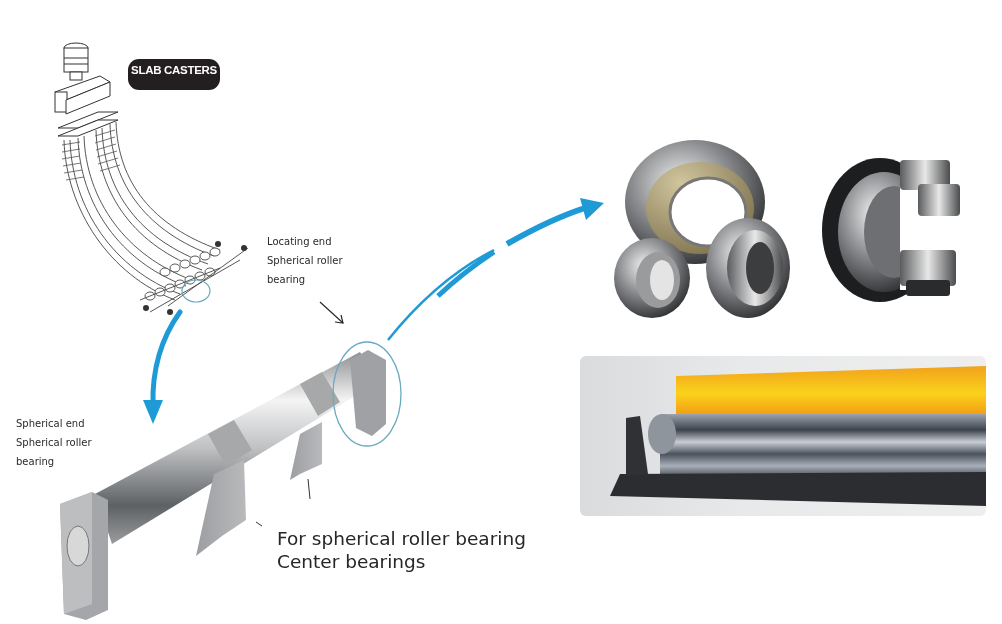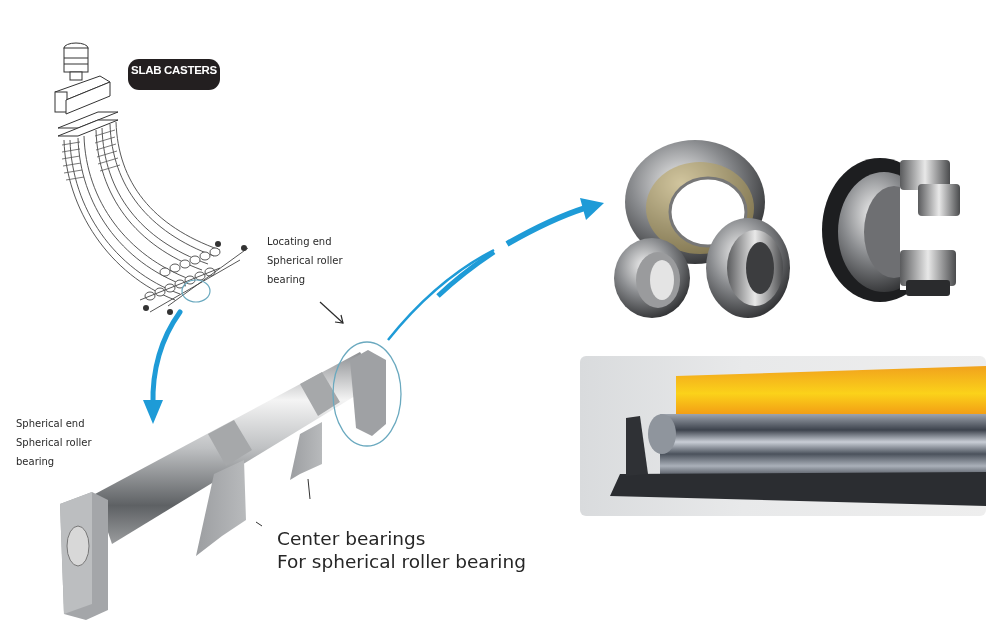--- a/index.html
+++ b/index.html
@@ -144,22 +144,22 @@
   <div>bearing</div>
 </div>
 
 <div class="label" style="left:16px;top:414px;">
   <div>Spherical end</div>
   <div>Spherical roller</div>
   <div>bearing</div>
 </div>
 
 <div class="label big" style="left:277px;top:527px;">
+  <div>For spherical roller bearing</div>
   <div>Center bearings</div>
-  <div>For spherical roller bearing</div>
 </div>
 
 <svg width="400" height="220" viewBox="0 0 400 220" style="left:600px;top:120px;">
   <defs>
     <radialGradient id="steel" cx="0.4" cy="0.35" r="0.7">
       <stop offset="0" stop-color="#f2f2f2"></stop>
       <stop offset="0.5" stop-color="#8a8c8f"></stop>
       <stop offset="1" stop-color="#2c2d2f"></stop>
     </radialGradient>
     <linearGradient id="roller" x1="0" y1="0" x2="1" y2="0">

